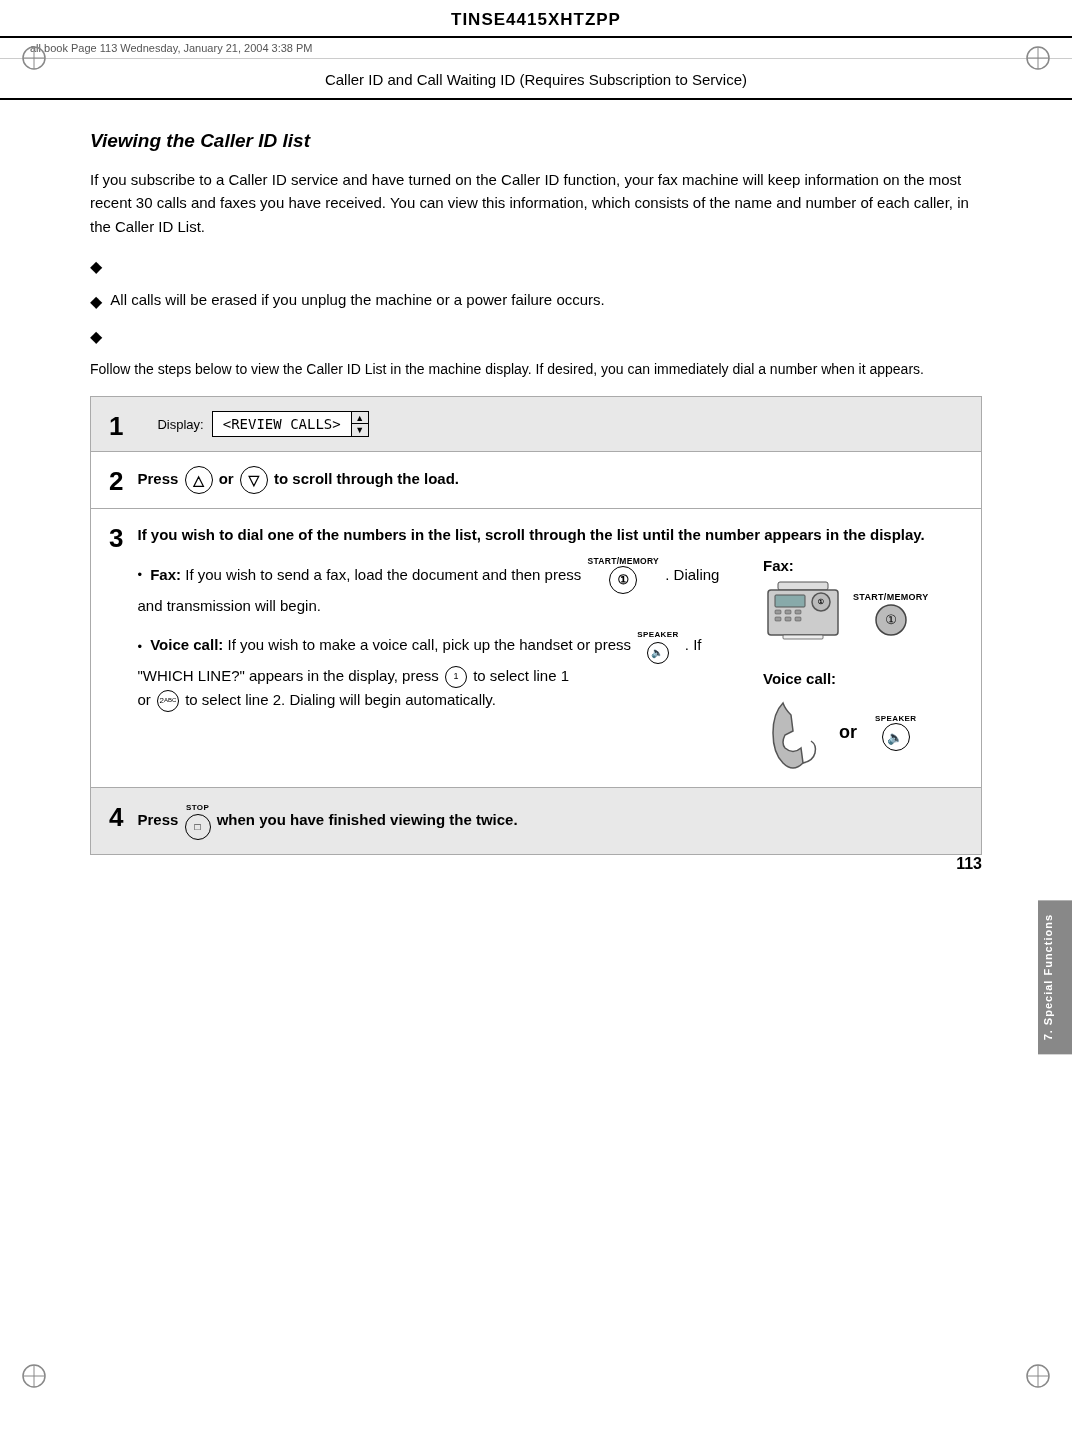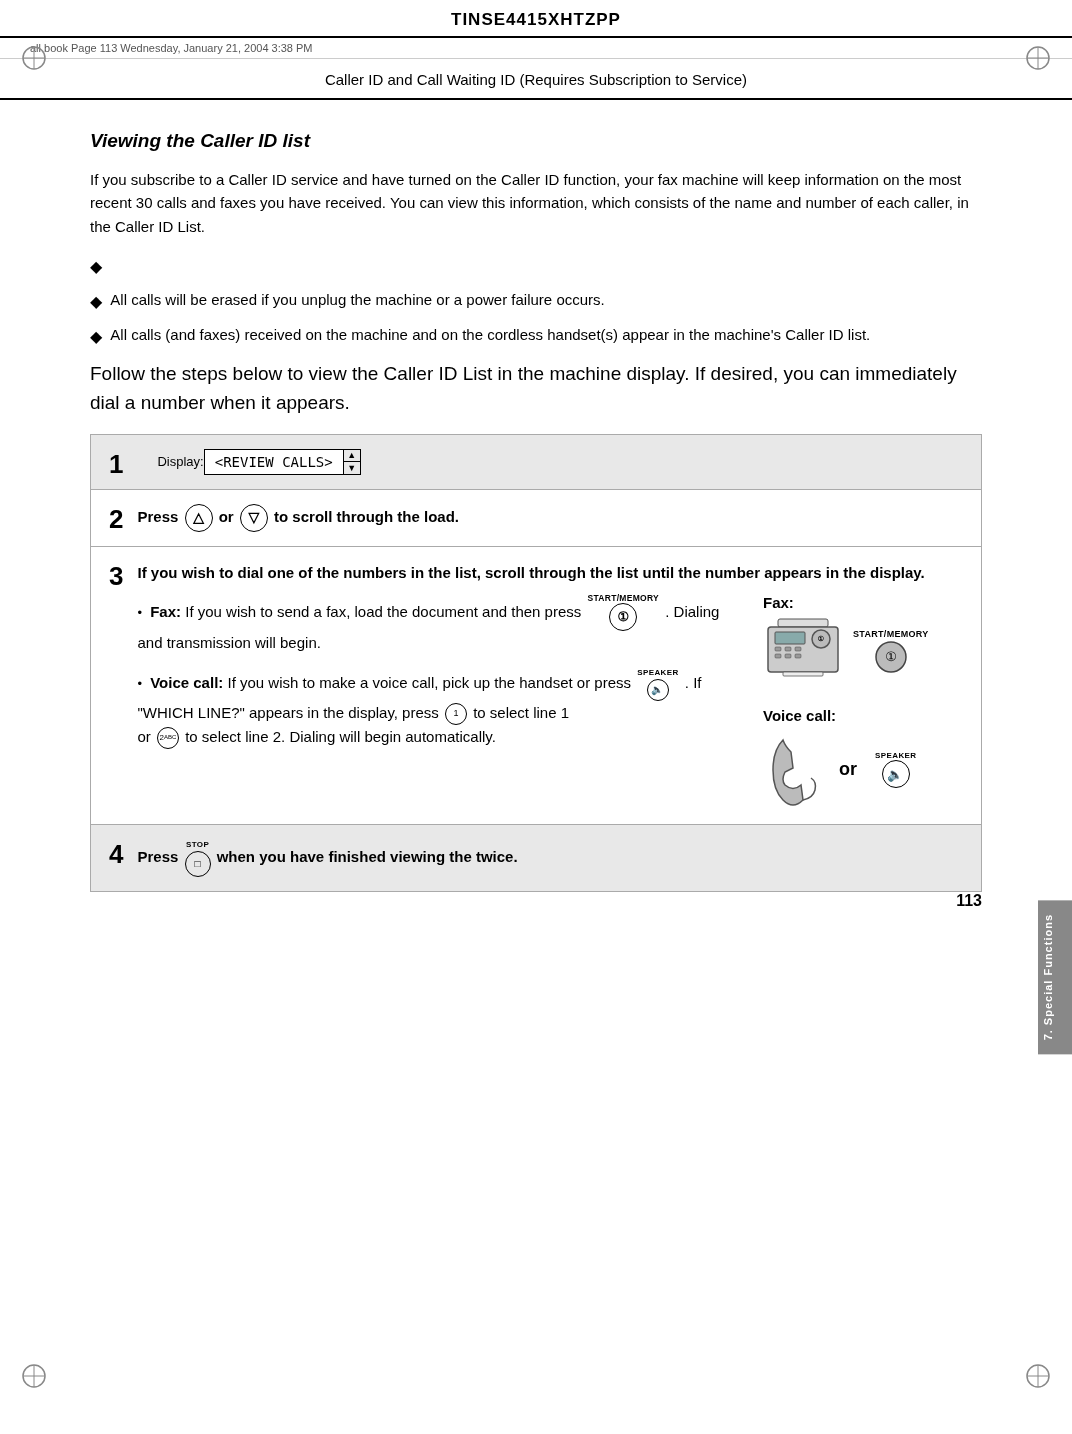--- a/index.html
+++ b/index.html
@@ -87,21 +87,21 @@
     }
     .bullet-diamond {
       font-size: 16px;
       margin-right: 8px;
       margin-top: 1px;
       flex-shrink: 0;
     }
 
     
     .follow-para {
-      font-size: 19px;
+      font-size: 14px;
       line-height: 1.55;
       margin-top: 9px;
       margin-bottom: 16px;
     }
 
     
     .steps-container {
       border: 1.5px solid #aaa;
       margin-bottom: 0;
     }
@@ -140,20 +140,21 @@
 
     .step-text {
       flex: 1;
       font-size: 15px;
       line-height: 1.5;
     }
 
     .step-display {
       display: flex;
       align-items: center;
+      gap: 8px;
       margin-left: 20px;
       flex-shrink: 0;
     }
 
     .display-label {
       font-size: 13px;
     }
 
     .display-box {
       border: 1.5px solid #000;
@@ -477,21 +478,20 @@
     <span class="bullet-diamond">◆</span>
   </div>
 
   <div class="bullet-item">
     <span class="bullet-diamond">◆</span>
     <span>All calls will be erased if you unplug the machine or a power failure occurs.</span>
   </div>
 
   <div class="bullet-item">
     <span class="bullet-diamond">◆</span>
-    <span>All calls (and faxes) received on the machine and on the cordless handset(s) appear in the machine's Caller ID list.</span>
   </div>
 
   <div class="follow-para">Follow the steps below to view the Caller ID List in the machine display. If desired, you can immediately dial a number when it appears.</div>
 
   <div class="steps-container">
 
     <div class="step step-shaded">
       <div class="step-number">1</div>
       <div class="step-content">
         <div class="step-row">

